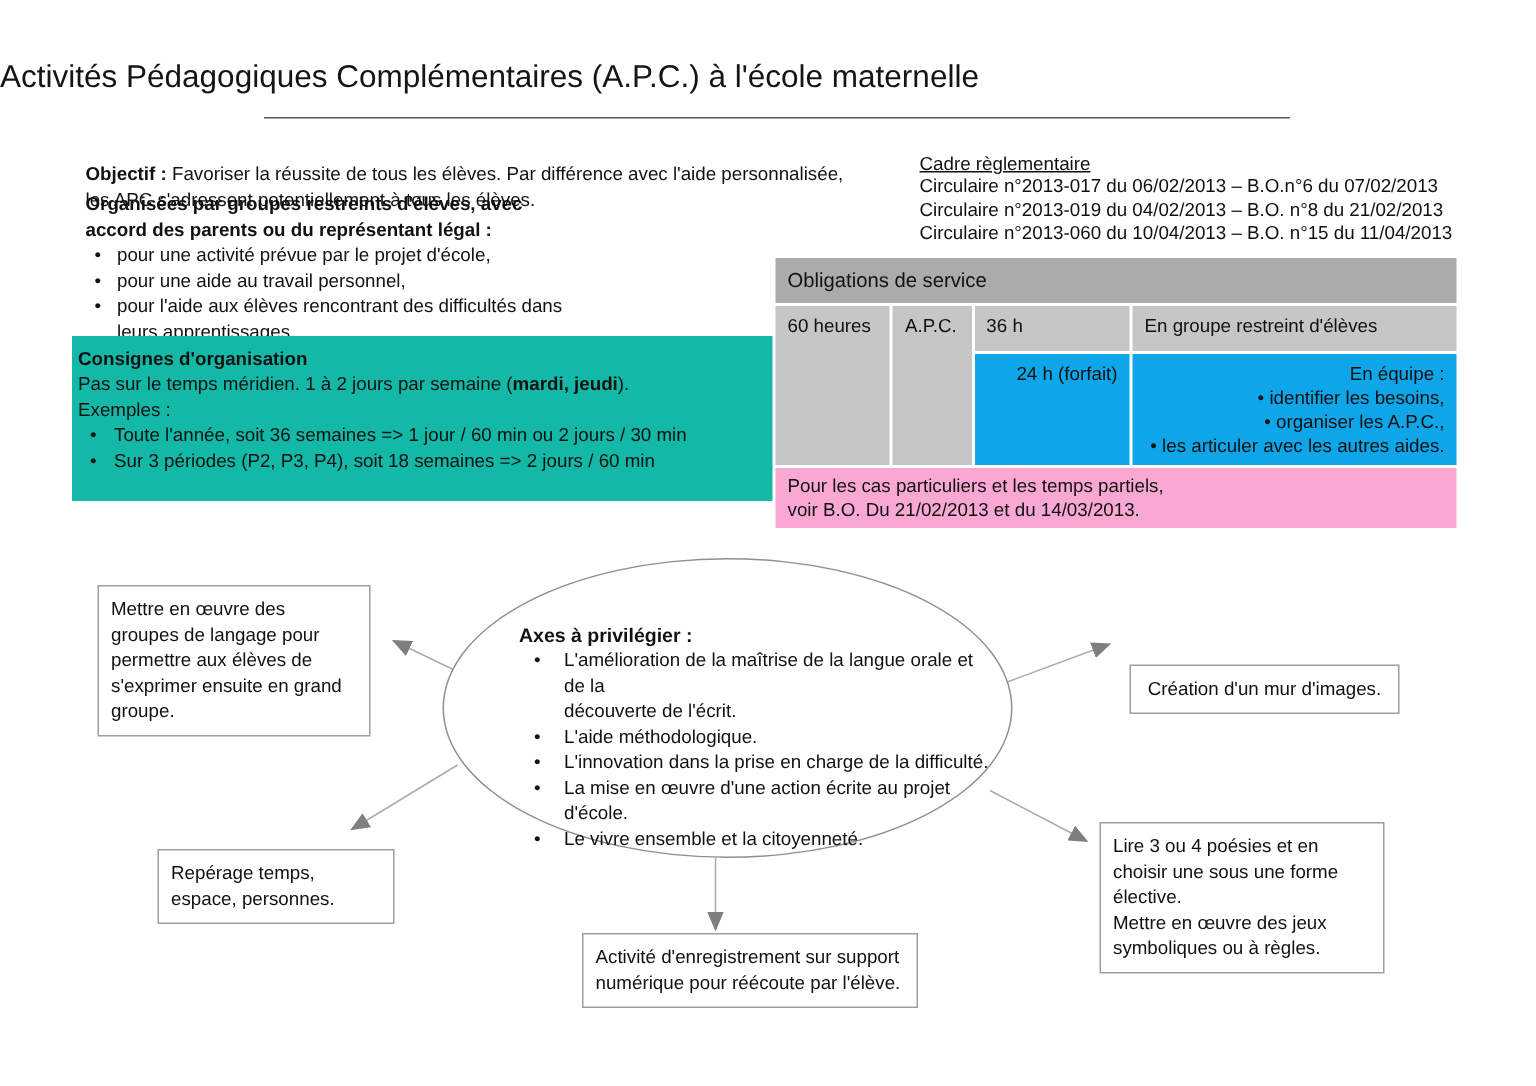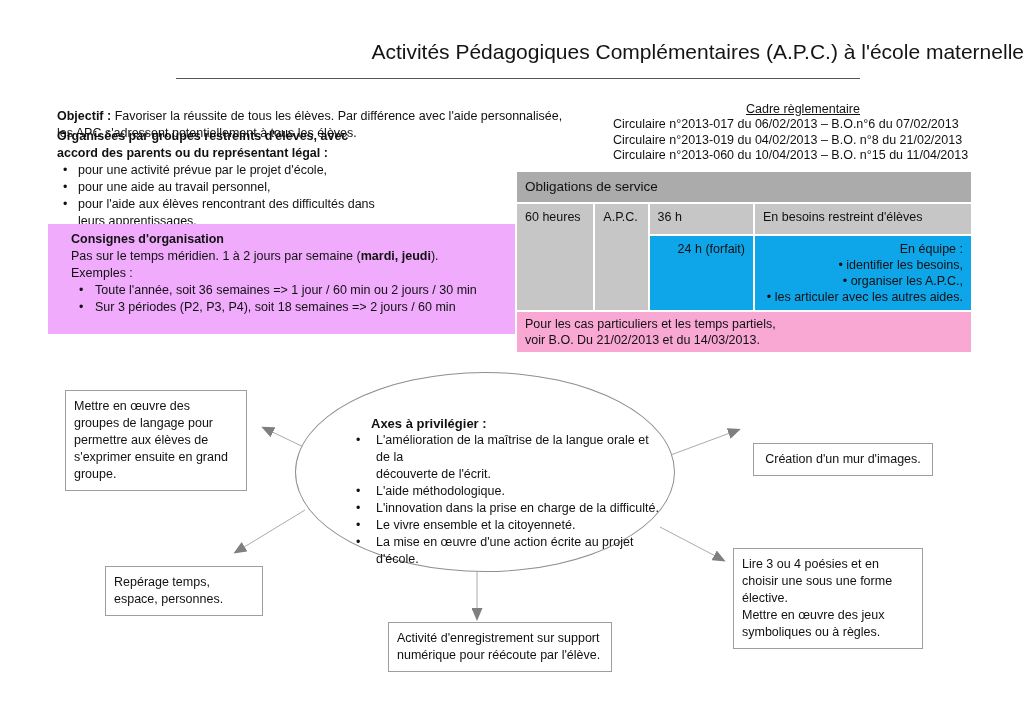--- a/index.html
+++ b/index.html
@@ -8,48 +8,48 @@
     font-family: "Liberation Sans", sans-serif;
     color: #111;
     width: 1024px; height: 724px;
     position: relative; overflow: hidden;
   }
   .page { position: relative; width: 1024px; height: 724px; background: #fff; }
 
   
   .title {
     position: absolute; left: 0; right: 0; top: 40px;
-    text-align: right; font-size: 21px; color: #141414;
+    text-align: left; font-size: 21px; color: #141414;
   }
   .title-rule {
     position: absolute; left: 176px; top: 78px; width: 684px;
     border: none; border-top: 1px solid #555; height: 0;
   }
 
   
   .txt { font-size: 12.5px; line-height: 17px; white-space: pre-line; }
   .b { font-weight: bold; }
 
   
   .objectif { position: absolute; left: 57px; top: 108px; width: 512px; }
   .organisees { position: absolute; left: 57px; top: 128px; width: 470px; }
   ul.plain { list-style: none; }
   ul.plain li { position: relative; padding-left: 21px; font-size: 12.5px; line-height: 17px; white-space: pre-line; }
   ul.plain li::before { content: "\2022"; position: absolute; left: 6px; top: 0; }
 
   .consignes {
     position: absolute; left: 48px; top: 224px; width: 522px; height: 110px;
-    background: #f0abfc; padding: 7px 23px;
+    background: #14b8a6; padding: 7px 4px;
   }
   .consignes ul.plain li { padding-left: 24px; }
   .consignes ul.plain li::before { left: 8px; }
 
   
   .cadre { position: absolute; left: 613px; top: 101px; width: 380px; }
-  .cadre .hd { font-size: 12.5px; line-height: 16px; text-decoration: underline; text-align: center; }
+  .cadre .hd { font-size: 12.5px; line-height: 16px; text-decoration: underline; }
   .cadre .ln { font-size: 12.5px; line-height: 15.5px; }
 
   table.service {
     position: absolute; left: 515px; top: 170px; width: 458px;
     border-collapse: separate; border-spacing: 2px; background: #fff;
   }
   table.service td { vertical-align: top; font-size: 12.5px; line-height: 16px; padding: 5px 8px; }
   table.service td.hdr { background: #ABABAB; font-size: 13.5px; font-weight: normal; padding: 7px 8px; }
   table.service td.dark { background: #C6C6C6; }
   table.service td.light { background: #0ea5e9; white-space: pre-line; text-align: right; }
@@ -62,21 +62,21 @@
   .diagram svg.arrows { position: absolute; left: 0; top: 0; }
   .dbox {
     position: absolute; background: #fff; border: 1px solid #9e9e9e;
     padding: 7px 8px; font-size: 12.5px; line-height: 17px; white-space: pre-line;
   }
   .ellipse {
     position: absolute; left: 295px; top: 12px; width: 380px; height: 200px;
     border: 1px solid #8f8f8f; border-radius: 50%; background: #fff;
     padding: 42px 10px 0 50px;
   }
-  .ellipse .hd { font-size: 13px; font-weight: bold; line-height: 17px; margin-left: 25px; }
+  .ellipse .hd { font-size: 13px; font-weight: bold; line-height: 17px; }
   .ellipse ul.plain li { padding-left: 30px; }
   .ellipse ul.plain li::before { left: 10px; }
 </style>
 </head>
 <body>
 
 <div class="page">
 
   <div class="title">Activités Pédagogiques Complémentaires (A.P.C.) à l'école maternelle</div>
   <hr class="title-rule">
@@ -120,21 +120,21 @@
         <col class="c4">
       </colgroup>
     <tbody>
         <tr>
       <td class="hdr" colspan="4">Obligations de service</td>
     </tr>
     <tr>
       <td class="dark h30" rowspan="2">60 heures</td>
       <td class="dark" rowspan="2">A.P.C.</td>
       <td class="dark h30">36 h</td>
-      <td class="dark">En besoins restreint d'élèves</td>
+      <td class="dark">En groupe restreint d'élèves</td>
     </tr>
     <tr>
       <td class="light h67">24 h (forfait)</td>
       <td class="light">En équipe :
 • identifier les besoins,
 • organiser les A.P.C.,
 • les articuler avec les autres aides.</td>
     </tr>
     <tr>
       <td class="ftr" colspan="4">Pour les cas particuliers et les temps partiels,
@@ -157,23 +157,23 @@
       <line x1="660" y1="167" x2="723" y2="200" stroke="#ABABAB" stroke-width="1" marker-end="url(#ah)"></line>
     </svg>
 
     <div class="ellipse">
       <div class="hd">Axes à privilégier :</div>
       <ul class="plain">
         <li>L'amélioration de la maîtrise de la langue orale et de la
 découverte de l'écrit.</li>
         <li>L'aide méthodologique.</li>
         <li>L'innovation dans la prise en charge de la difficulté.</li>
-        <li>Le vivre ensemble et la citoyenneté.</li>
         <li>La mise en œuvre d'une action écrite au projet
 d'école.</li>
+        <li>Le vivre ensemble et la citoyenneté.</li>
       </ul>
     </div>
 
     <div class="dbox" style="left:65px; top:30px; width:182px;">Mettre en œuvre des groupes de langage pour permettre aux élèves de s'exprimer ensuite en grand groupe.</div>
     <div class="dbox" style="left:753px; top:35px; width:180px; text-align:center;margin-top:48px;">Création d'un mur d'images.</div>
     <div class="dbox" style="left:105px; top:206px; width:158px;">Repérage temps, espace, personnes.</div>
     <div class="dbox" style="left:388px; top:262px; width:224px;">Activité d'enregistrement sur support numérique pour réécoute par l'élève.</div>
     <div class="dbox" style="left:733px; top:188px; width:190px;">Lire 3 ou 4 poésies et en choisir une sous une forme élective.
 Mettre en œuvre des jeux symboliques ou à règles.</div>
   </div>

